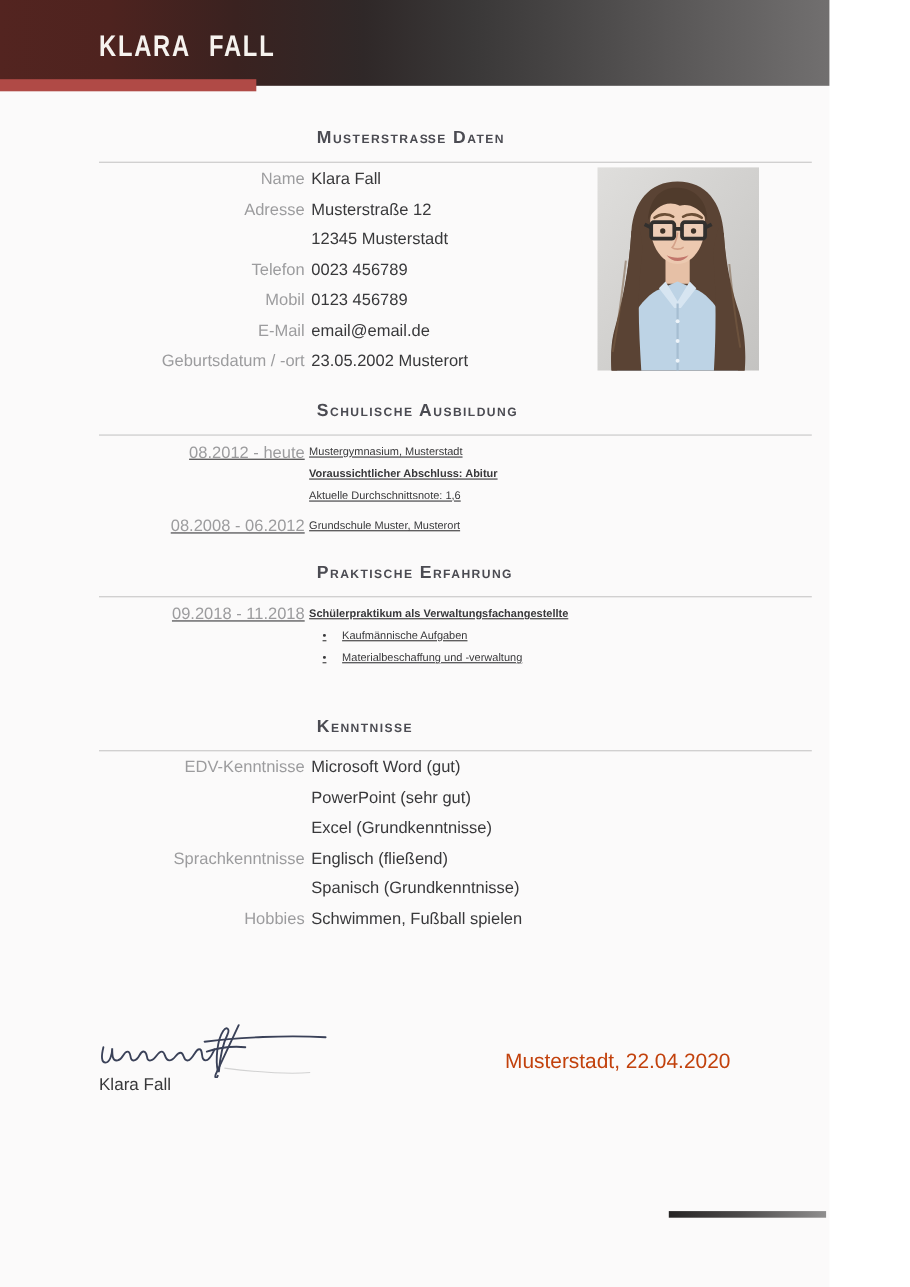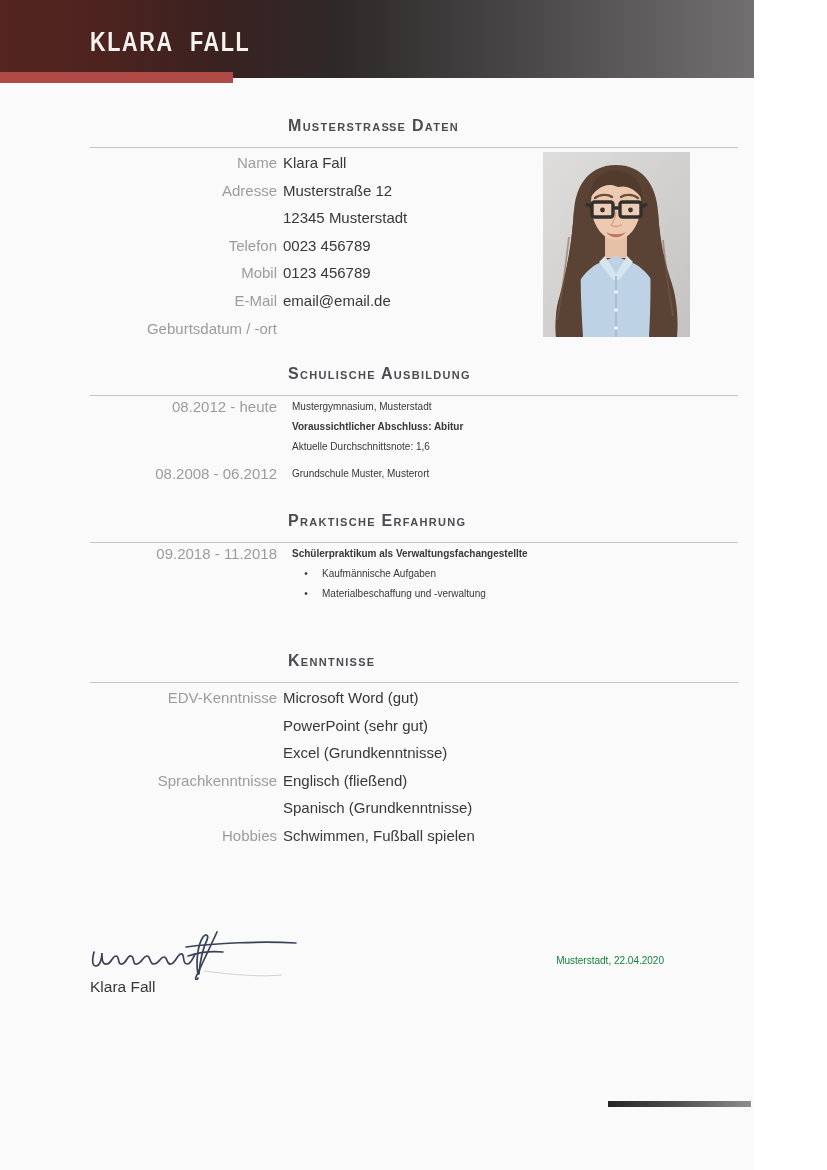--- a/index.html
+++ b/index.html
@@ -68,23 +68,24 @@
     font-size: 15px;
     line-height: 27.6px;
     white-space: nowrap;
   }
   .val { font-size: 15px; line-height: 27.6px; }
   .val .vline { line-height: 27.6px; }
 
   .entry {
     display: grid;
     grid-template-columns: 187px 450px;
-    column-gap: 15px;
-    margin-top: 1px;
+    column-gap: 4px;
+    margin-top: 6px;
     margin-bottom: 8px;
+    text-decoration: underline;
   }
   .period {
     color: #9c9c9e;
     text-align: right;
     font-size: 15px;
     line-height: 19.8px;
     white-space: nowrap;
   }
   .entry .line { font-size: 10px; line-height: 19.8px; }
   .line.bold { font-weight: 700; }
@@ -93,21 +94,21 @@
 
   
   .photo { position: absolute; left: 543px; top: 152px; width: 147px; height: 185px; margin: 0; }
   .photo svg { display: block; }
 
   
   .signature { position: absolute; left: 86px; top: 930px; }
   .sig-svg { display: block; width: 218px; height: 50px; }
   .sig-name { margin: -2px 0 0 4px; font-size: 15.5px; color: #38383a; }
 
-  .place-date { position: absolute; top: 955px; right: 90px; font-size: 10px; color: #15803d; margin-left: 26px; }
+  .place-date { position: absolute; top: 955px; right: 90px; font-size: 19px; color: #c2410c; margin-left: 26px; }
 
   .footer-bar {
     position: absolute;
     left: 608px; top: 1101px;
     width: 143px; height: 6px;
     background: linear-gradient(90deg, #262424 0%, #4c4a4a 45%, #8f8e8e 100%);
   }
 </style>
 </head>
 <body>
@@ -138,20 +139,23 @@
       </div>
       <div class="lbl">Mobil</div>
       <div class="val">
         <div class="vline">0123 456789</div>
       </div>
       <div class="lbl">E-Mail</div>
       <div class="val">
         <div class="vline">email@email.de</div>
       </div>
       <div class="lbl">Geburtsdatum / -ort</div>
+      <div class="val">
+        <div class="vline">23.05.2002 Musterort</div>
+      </div>
     </div>
   </section>
 
   <figure class="photo">
     <svg width="147" height="185" viewBox="0 0 147 185" xmlns="http://www.w3.org/2000/svg">
       <defs>
         <linearGradient id="pbg" x1="0" y1="0" x2="1" y2="1">
           <stop offset="0" stop-color="#dfdedc"></stop>
           <stop offset="1" stop-color="#c4c3c1"></stop>
         </linearGradient>

